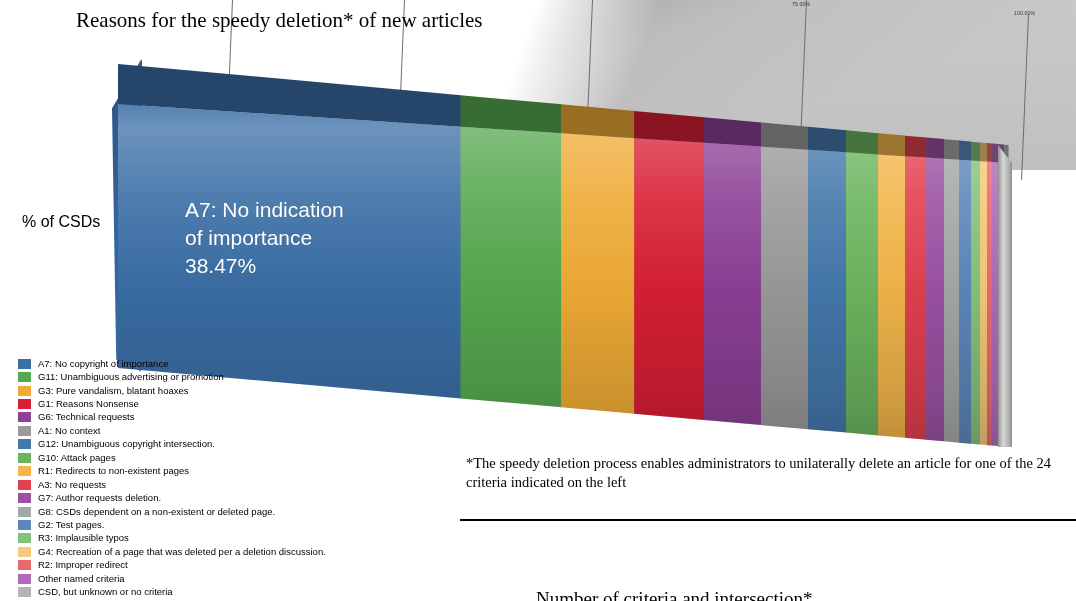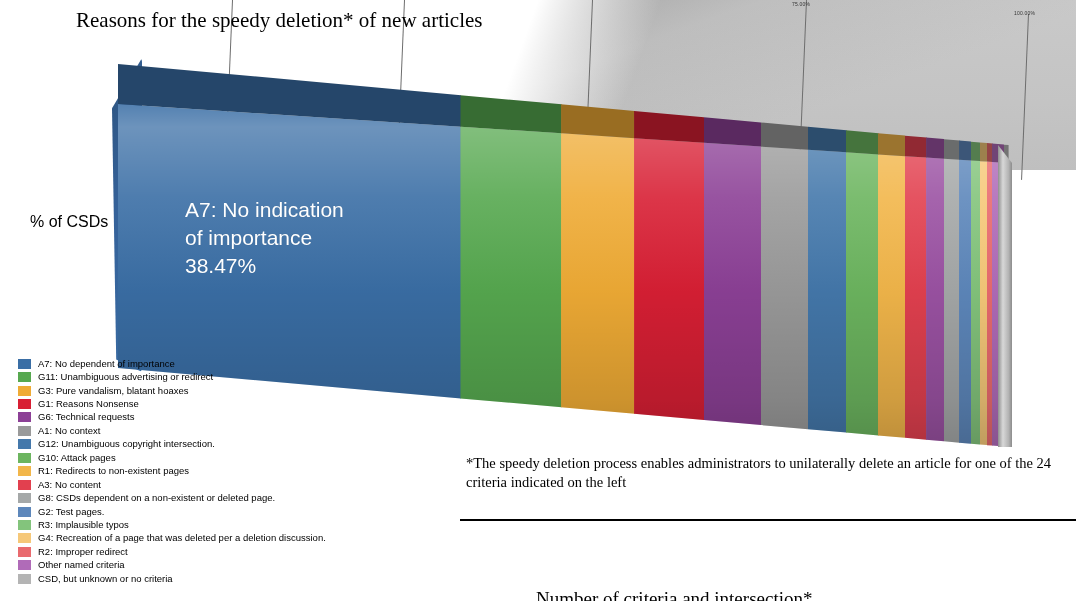--- a/index.html
+++ b/index.html
@@ -36,21 +36,21 @@
   
   #title{
     position:absolute;left:76px;top:8px;
     font-family:"Liberation Serif", serif;font-size:21px;color:#000;
     white-space:nowrap;
     text-align:center;
   }
 
   
   #ylabel{
-    position:absolute;left:30px;top:213px;
+    position:absolute;left:22px;top:213px;
     font-size:16px;color:#000;white-space:nowrap;
   }
 
   
   #bar-wrap{position:absolute;left:0;top:0;width:1076px;height:470px;}
 
   .seg{
     position:absolute;top:0;height:100%;
     overflow:hidden;
   }
@@ -224,25 +224,25 @@
     </div>
   <div id="bar-label">A7: No indication
 of importance
 38.47%</div>
 <div id="endcap" style="left: 998px; top: 145px; width: 14px; height: 302px; position: absolute; clip-path: polygon(0% 0%, 100% 6%, 100% 100%, 0% 100%);"></div>
   </div>
 
 <div id="legend">
     <div class="legend-row">
       <span class="legend-sw" style="background: rgb(58, 110, 165);"></span>
-      <span class="legend-tx">A7: No dependent of importance</span>
+      <span class="legend-tx">A7: No copyright of importance</span>
     </div>
     <div class="legend-row">
       <span class="legend-sw" style="background: rgb(86, 168, 79);"></span>
-      <span class="legend-tx">G11: Unambiguous advertising or redirect</span>
+      <span class="legend-tx">G11: Unambiguous advertising or promotion</span>
     </div>
     <div class="legend-row">
       <span class="legend-sw" style="background: rgb(239, 171, 53);"></span>
       <span class="legend-tx">G3: Pure vandalism, blatant hoaxes</span>
     </div>
     <div class="legend-row">
       <span class="legend-sw" style="background: rgb(216, 31, 52);"></span>
       <span class="legend-tx">G1: Reasons Nonsense</span>
     </div>
     <div class="legend-row">
@@ -260,21 +260,25 @@
     <div class="legend-row">
       <span class="legend-sw" style="background: rgb(108, 181, 95);"></span>
       <span class="legend-tx">G10: Attack pages</span>
     </div>
     <div class="legend-row">
       <span class="legend-sw" style="background: rgb(242, 182, 74);"></span>
       <span class="legend-tx">R1: Redirects to non-existent pages</span>
     </div>
     <div class="legend-row">
       <span class="legend-sw" style="background: rgb(226, 64, 79);"></span>
-      <span class="legend-tx">A3: No content</span>
+      <span class="legend-tx">A3: No requests</span>
+    </div>
+    <div class="legend-row">
+      <span class="legend-sw" style="background: rgb(155, 82, 163);"></span>
+      <span class="legend-tx">G7: Author requests deletion.</span>
     </div>
     <div class="legend-row">
       <span class="legend-sw" style="background: rgb(165, 168, 168);"></span>
       <span class="legend-tx">G8: CSDs dependent on a non-existent or deleted page.</span>
     </div>
     <div class="legend-row">
       <span class="legend-sw" style="background: rgb(93, 135, 187);"></span>
       <span class="legend-tx">G2: Test pages.</span>
     </div>
     <div class="legend-row">

